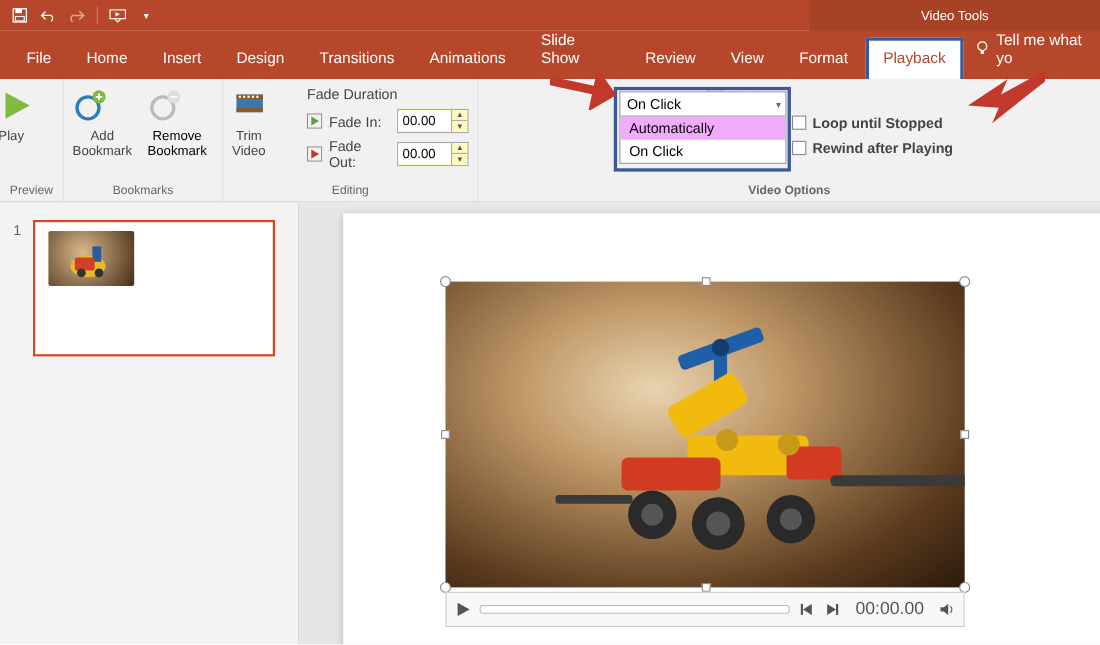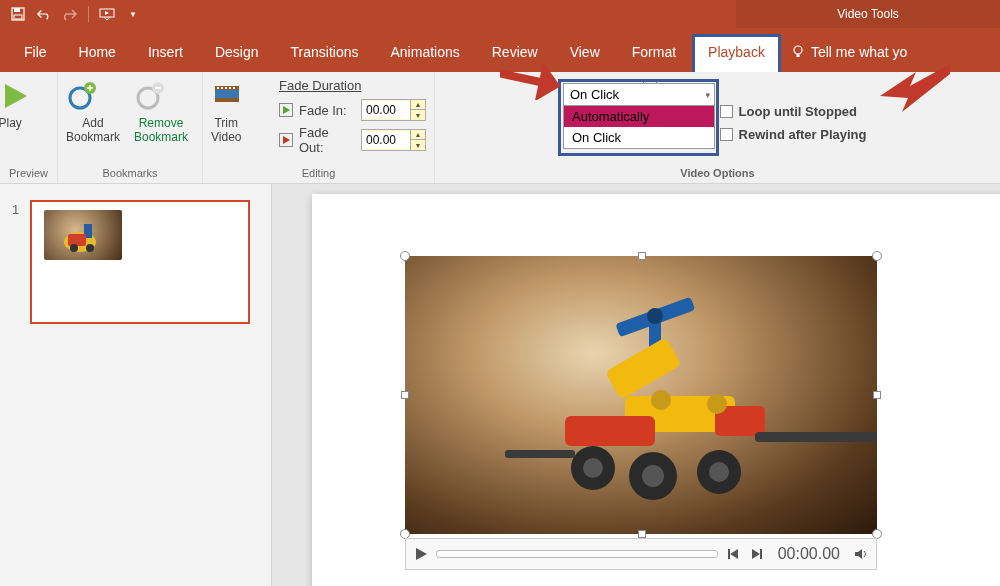--- a/index.html
+++ b/index.html
@@ -14,21 +14,21 @@
   .tab { padding: 10px 16px 12px; font-size: 14px; cursor: pointer; position: relative; }
   .tab.active { background: #fff; color: #b7472a; border: 3px solid #3b5998; border-bottom: none; padding: 7px 13px 12px; }
   .tell-me { display: flex; align-items: center; gap: 6px; padding: 0 10px 12px 10px; font-size: 14px; }
   .ribbon { background: #f1f1f1; height: 112px; border-bottom: 1px solid #d4d4d4; display: flex; position: relative; }
   .group { display: flex; flex-direction: column; align-items: center; padding: 4px 8px 0; border-right: 1px solid #e1e1e1; height: 100%; }
   .group-body { flex: 1; display: flex; align-items: flex-start; gap: 8px; }
   .group-label { font-size: 11px; color: #666; padding-bottom: 4px; }
   .big-btn { display: flex; flex-direction: column; align-items: flex-start; width: 60px; padding-top: 4px; cursor: pointer; }
   .big-btn-icon { width: 32px; height: 32px; margin-bottom: 4px; }
   .big-btn-label { font-size: 12px; text-align: center; line-height: 14px; color: #444; }
-  .big-btn.disabled .big-btn-label { color: #15803d; }
+  .big-btn.disabled .big-btn-label { color: #000000; }
   .form-row { display: flex; align-items: center; gap: 6px; font-size: 13px; color: #444; margin-bottom: 4px; }
   .spinner { display: flex; align-items: center; border: 1px solid #ababab; background: #fef9c3; height: 22px; }
   .spinner input { border: none; width: 48px; font-size: 12px; padding: 2px 4px; outline: none; }
   .spinner-btns { display: flex; flex-direction: column; border-left: 1px solid #ababab; }
   .spinner-btns span { width: 14px; height: 10px; display: flex; align-items: center; justify-content: center; font-size: 7px; color: #555; cursor: pointer; }
   .spinner-btns span:first-child { border-bottom: 1px solid #ababab; }
   .checkbox-row { display: flex; align-items: center; gap: 6px; font-size: 13px; color: #444; margin-bottom: 8px; }
   .chk { width: 13px; height: 13px; border: 1px solid #888; background: #fff; }
   .workspace { display: flex; height: calc(586px - 28px - 44px - 112px); }
   .thumb-panel { width: 272px; background: #f3f3f3; border-right: 1px solid #d4d4d4; padding: 16px 12px; }
@@ -46,21 +46,21 @@
   .play-bar { position: absolute; left: 93px; top: 344px; width: 472px; height: 32px; background: #f8f8f8; border: 1px solid #ccc; display: flex; align-items: center; padding: 0 6px; gap: 6px; }
   .pb-btn { width: 18px; height: 18px; display: flex; align-items: center; justify-content: center; color: #555; cursor: pointer; }
   .pb-track { flex: 1; height: 8px; background: #fff; border: 1px solid #bbb; border-radius: 3px; }
   .pb-time { font-size: 16px; color: #555; margin: 0 6px; }
   .annot-box { position: absolute; border: 3px solid #3b5998; z-index: 50; pointer-events: none; }
   .arrow { position: absolute; z-index: 60; pointer-events: none; }
   .dropdown { position: absolute; background: #fff; border: 1px solid #999; z-index: 40; font-size: 13px; }
   .dropdown-sel { padding: 2px 18px 2px 6px; display: flex; align-items: center; justify-content: space-between; }
   .dropdown-sel::after { content: "▾"; font-size: 9px; color: #666; position: absolute; right: 4px; }
   .dropdown-item { padding: 3px 8px; cursor: pointer; }
-  .dropdown-item.hover { background: #be185d; }
+  .dropdown-item.hover { background: #f0abfc; }
   svg { display: block; }
 </style>
 </head>
 <body>
 
 <div class="titlebar">
   <div class="qat">
     <span class="qat-icon">
       <svg width="14" height="14" viewBox="0 0 14 14">
           <rect x="1" y="1" width="12" height="12" fill="none" stroke="#fff" stroke-width="1.2"></rect>
@@ -91,20 +91,21 @@
   <div class="context-tab-bg">Video Tools</div>
 </div>
 
 <div class="ribbon-tabs">
   <div class="tab">File</div>
   <div class="tab">Home</div>
   <div class="tab">Insert</div>
   <div class="tab">Design</div>
   <div class="tab">Transitions</div>
   <div class="tab">Animations</div>
+  <div class="tab">Slide Show</div>
   <div class="tab">Review</div>
   <div class="tab">View</div>
   <div class="tab">Format</div>
   <div class="tab active">Playback</div>
   <div class="tell-me">
     <span>
       <svg width="14" height="14" viewBox="0 0 14 14">
           <circle cx="7" cy="5" r="4" fill="none" stroke="#fff" stroke-width="1.2"></circle>
           <rect x="5.5" y="9" width="3" height="3" fill="#fff"></rect>
         </svg>
@@ -169,21 +170,21 @@
               <rect x="10" y="7" width="2" height="2" fill="#fff"></rect>
               <rect x="14" y="7" width="2" height="2" fill="#fff"></rect>
               <rect x="18" y="7" width="2" height="2" fill="#fff"></rect>
               <rect x="22" y="7" width="2" height="2" fill="#fff"></rect>
             </svg>
         </span>
         <span class="big-btn-label" style="white-space:pre-line;">Trim
 Video</span>
       </div>
       <div style="padding-top:2px;">
-        <div class="form-row" style="margin-bottom:6px;text-decoration:underline;">
+        <div class="form-row" style="margin-bottom:6px;">
             <span>Fade Duration</span>
           </div>
         <div class="form-row">
           <span>
               <svg width="14" height="14">
                 <rect x="0.5" y="0.5" width="13" height="13" fill="none" stroke="#888"></rect>
                 <path d="M4 3 L11 7 L4 11 Z" fill="#5aa03a"></path>
               </svg>
             </span>
           <span style="width:56px;">Fade In:</span>

